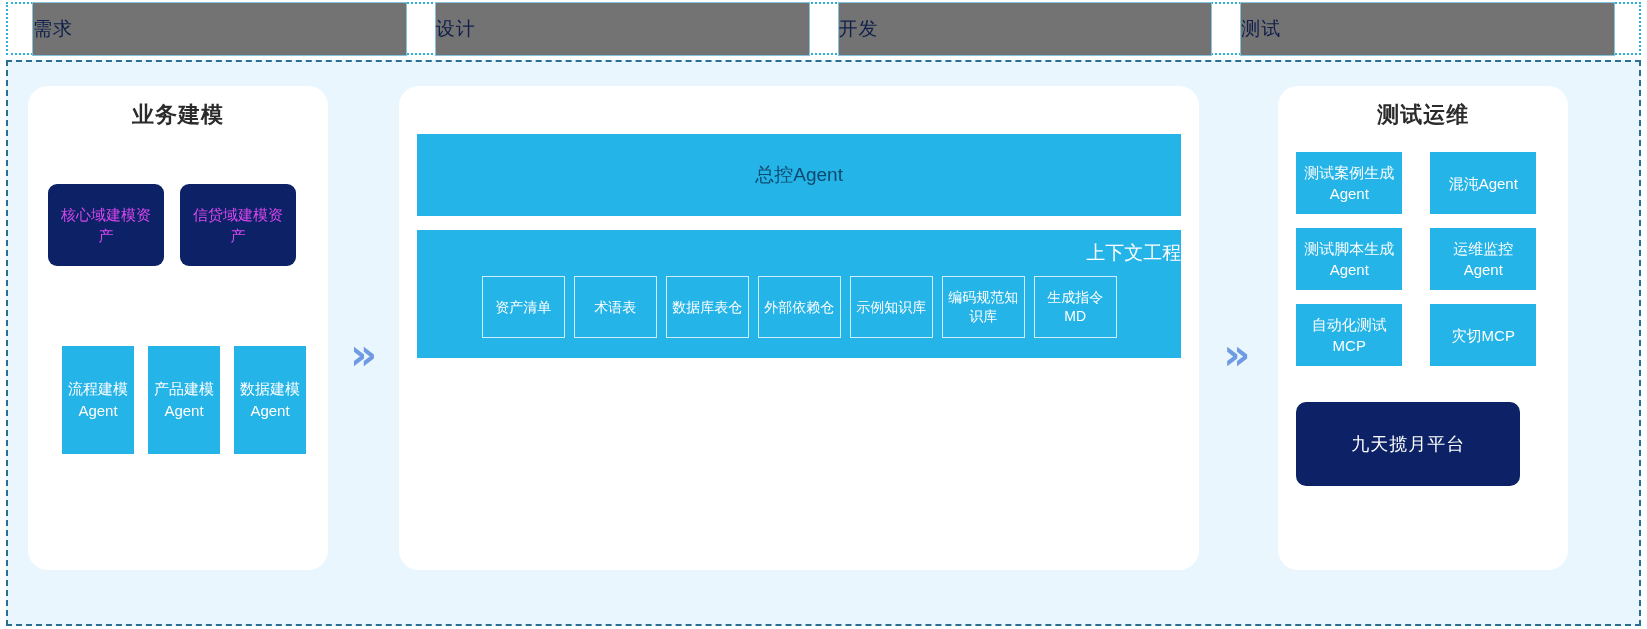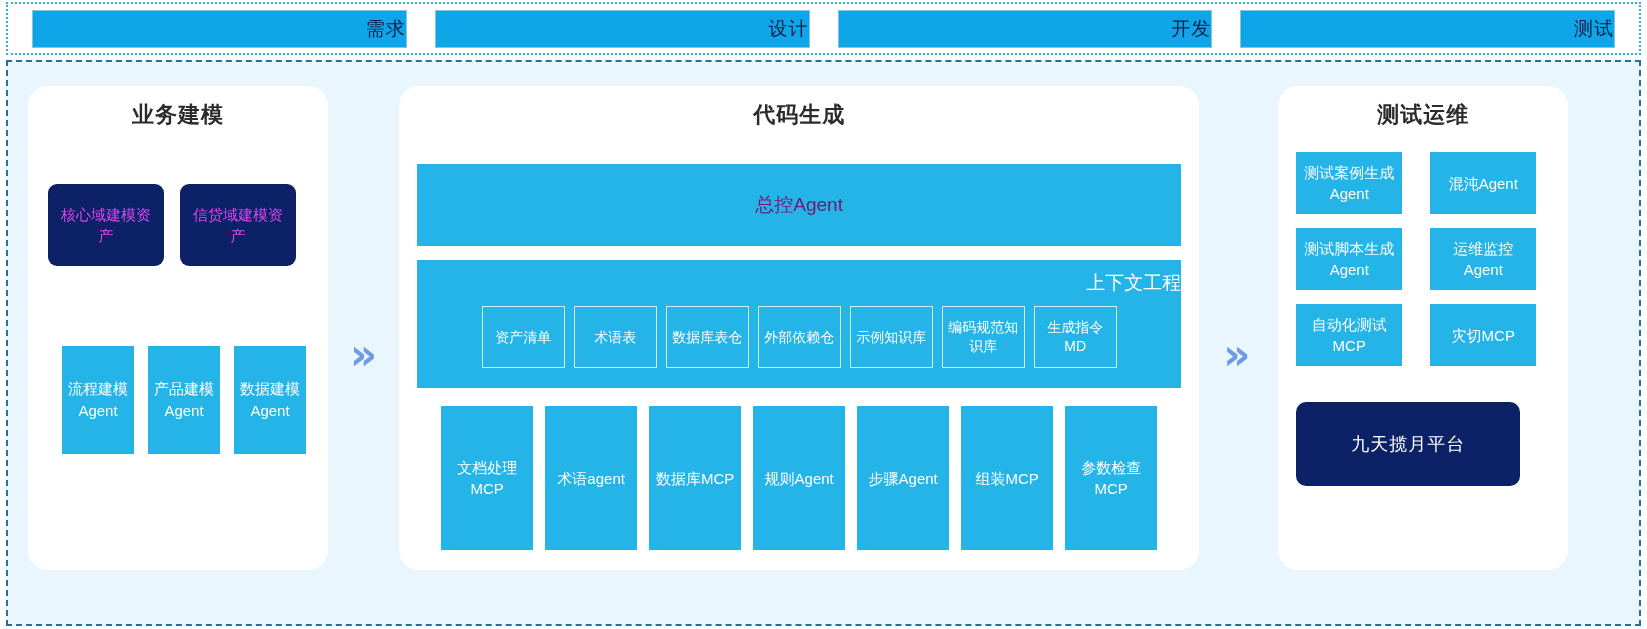--- a/index.html
+++ b/index.html
@@ -25,28 +25,28 @@
     border: 2px dotted #2bb3d6;
     display: flex;
     align-items: center;
     justify-content: space-between;
     padding: 0 10px;
   }
   .phase-box {
     box-sizing: border-box;
     flex: 1 1 0;
     margin: 0 14px;
-    height: 38px;
-    background: #0ea5e9;
+    height: 54px;
+    background: #737373;
     border: 1px solid #84c4dd;
     color: #0f1f4a;
     font-size: 19px;
     display: flex;
     align-items: center;
-    justify-content: flex-end;
+    justify-content: flex-start;
     letter-spacing: 1px;
   }
 
   
   #main-area {
     box-sizing: border-box;
     position: absolute;
     left: 6px;
     top: 60px;
     width: 1635px;
@@ -138,21 +138,21 @@
     height: 484px;
     margin: 24px 0 0 22px;
     padding-top: 14px;
   }
   #master-agent {
     box-sizing: border-box;
     width: 764px;
     height: 82px;
     margin: 34px auto 0 auto;
     background: #25b4e8;
-    color: #701a75;
+    color: #0c4a6e;
     font-size: 19px;
     display: flex;
     align-items: center;
     justify-content: center;
   }
   #context-block {
     box-sizing: border-box;
     width: 764px;
     height: 128px;
     margin: 14px auto 0 auto;
@@ -293,21 +293,20 @@
       </div>
       <div class="model-agent-box">
         <span>数据建模Agent</span>
       </div>
     </div>
   </div>
 
   <div class="chevron" id="chev-1">»</div>
 
   <div class="panel" id="panel-center">
-    <div class="panel-title">代码生成</div>
 
     <div id="master-agent">
       <span>总控Agent</span>
     </div>
 
     <div id="context-block">
       <div id="context-title">上下文工程</div>
       <div id="context-items">
         <div class="context-chip">
           <span>资产清单</span>
@@ -326,43 +325,20 @@
         </div>
         <div class="context-chip">
           <span>编码规范知识库</span>
         </div>
         <div class="context-chip">
           <span>生成指令MD</span>
         </div>
       </div>
     </div>
 
-    <div id="tool-row">
-      <div class="tool-box">
-        <span>文档处理MCP</span>
-      </div>
-      <div class="tool-box">
-        <span>术语agent</span>
-      </div>
-      <div class="tool-box">
-        <span>数据库MCP</span>
-      </div>
-      <div class="tool-box">
-        <span>规则Agent</span>
-      </div>
-      <div class="tool-box">
-        <span>步骤Agent</span>
-      </div>
-      <div class="tool-box">
-        <span>组装MCP</span>
-      </div>
-      <div class="tool-box">
-        <span>参数检查MCP</span>
-      </div>
-    </div>
   </div>
 
   <div class="chevron" id="chev-2">»</div>
 
   <div class="panel" id="panel-right">
     <div class="panel-title">测试运维</div>
 
     <div id="right-grid">
       <div class="test-box">
         <span>测试案例生成Agent</span>

